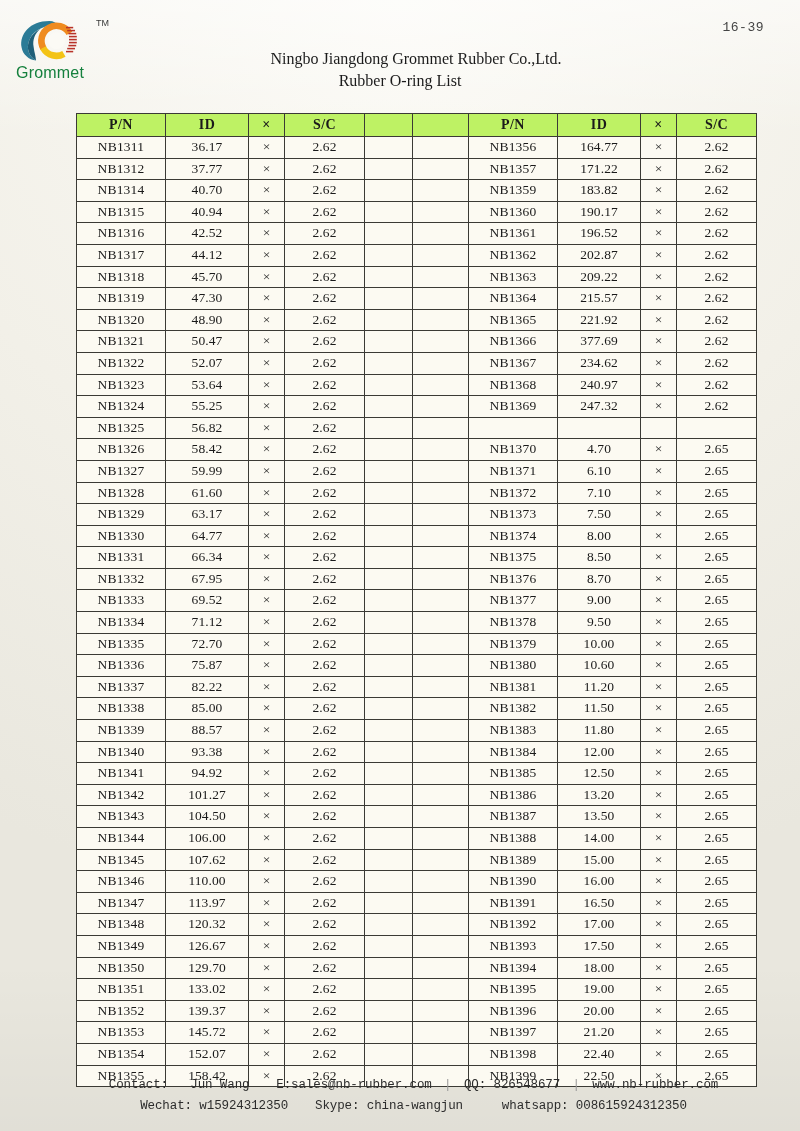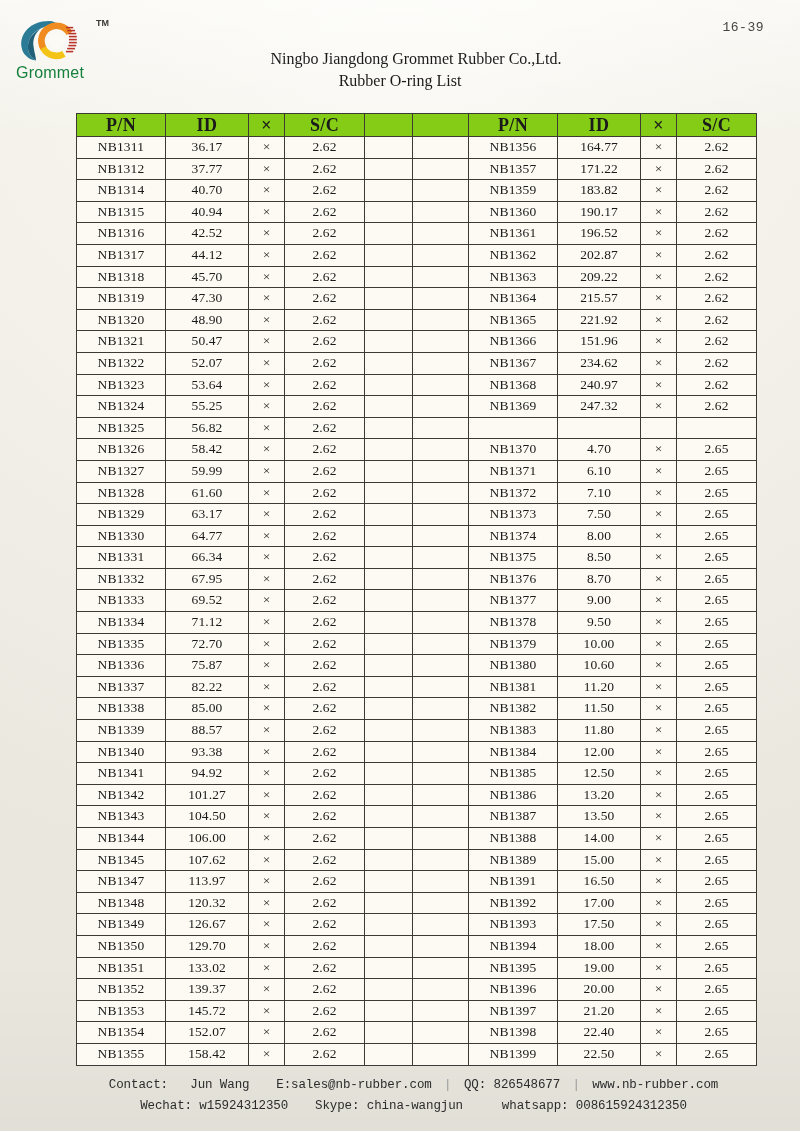--- a/index.html
+++ b/index.html
@@ -55,21 +55,21 @@
     top: 0px;
     width: 72px;
     height: 46px;
   }
   .logo-tm {
     position: absolute;
     left: 86px;
     top: 2px;
     font-family: "Liberation Sans", sans-serif;
     font-size: 9px;
-    font-weight: 700;
+    font-weight: 400;
     color: #3a3a3a;
   }
   .logo-word {
     position: absolute;
     left: 6px;
     top: 48px;
     font-family: "Liberation Sans", sans-serif;
     font-weight: 400;
     font-size: 16px;
     letter-spacing: .2px;
@@ -127,23 +127,23 @@
     border: 1px solid #3b3a35;
     height: 20.6px;
     padding: 0;
     font-size: 13.5px;
     line-height: 20.6px;
     text-align: center;
     white-space: nowrap;
     overflow: hidden;
   }
   table.oring thead th {
-    background: #84cc16;
+    background: #bef264;
     font-weight: 700;
-    font-size: 18px;
+    font-size: 14px;
     letter-spacing: .4px;
     height: 22px;
     line-height: 22px;
   }
   table.oring thead th.blank { font-weight: 400; }
   td.pn { letter-spacing: .2px; }
   td.xs { font-size: 11px; color: #2a2a2a; }
   td.num { letter-spacing: .1px; }
   td.empty { }
 
@@ -350,21 +350,21 @@
             <td class="num">2.62</td>
           </tr>
           <tr>
             <td class="pn">NB1321</td>
             <td class="num">50.47</td>
             <td class="xs">×</td>
             <td class="num">2.62</td>
             <td class="empty"></td>
             <td class="empty"></td>
             <td class="pn">NB1366</td>
-            <td class="num">151.96</td>
+            <td class="num">377.69</td>
             <td class="xs">×</td>
             <td class="num">2.62</td>
           </tr>
           <tr>
             <td class="pn">NB1322</td>
             <td class="num">52.07</td>
             <td class="xs">×</td>
             <td class="num">2.62</td>
             <td class="empty"></td>
             <td class="empty"></td>
@@ -639,20 +639,32 @@
           </tr>
           <tr>
             <td class="pn">NB1345</td>
             <td class="num">107.62</td>
             <td class="xs">×</td>
             <td class="num">2.62</td>
             <td class="empty"></td>
             <td class="empty"></td>
             <td class="pn">NB1389</td>
             <td class="num">15.00</td>
+            <td class="xs">×</td>
+            <td class="num">2.65</td>
+          </tr>
+          <tr>
+            <td class="pn">NB1346</td>
+            <td class="num">110.00</td>
+            <td class="xs">×</td>
+            <td class="num">2.62</td>
+            <td class="empty"></td>
+            <td class="empty"></td>
+            <td class="pn">NB1390</td>
+            <td class="num">16.00</td>
             <td class="xs">×</td>
             <td class="num">2.65</td>
           </tr>
           <tr>
             <td class="pn">NB1347</td>
             <td class="num">113.97</td>
             <td class="xs">×</td>
             <td class="num">2.62</td>
             <td class="empty"></td>
             <td class="empty"></td>

